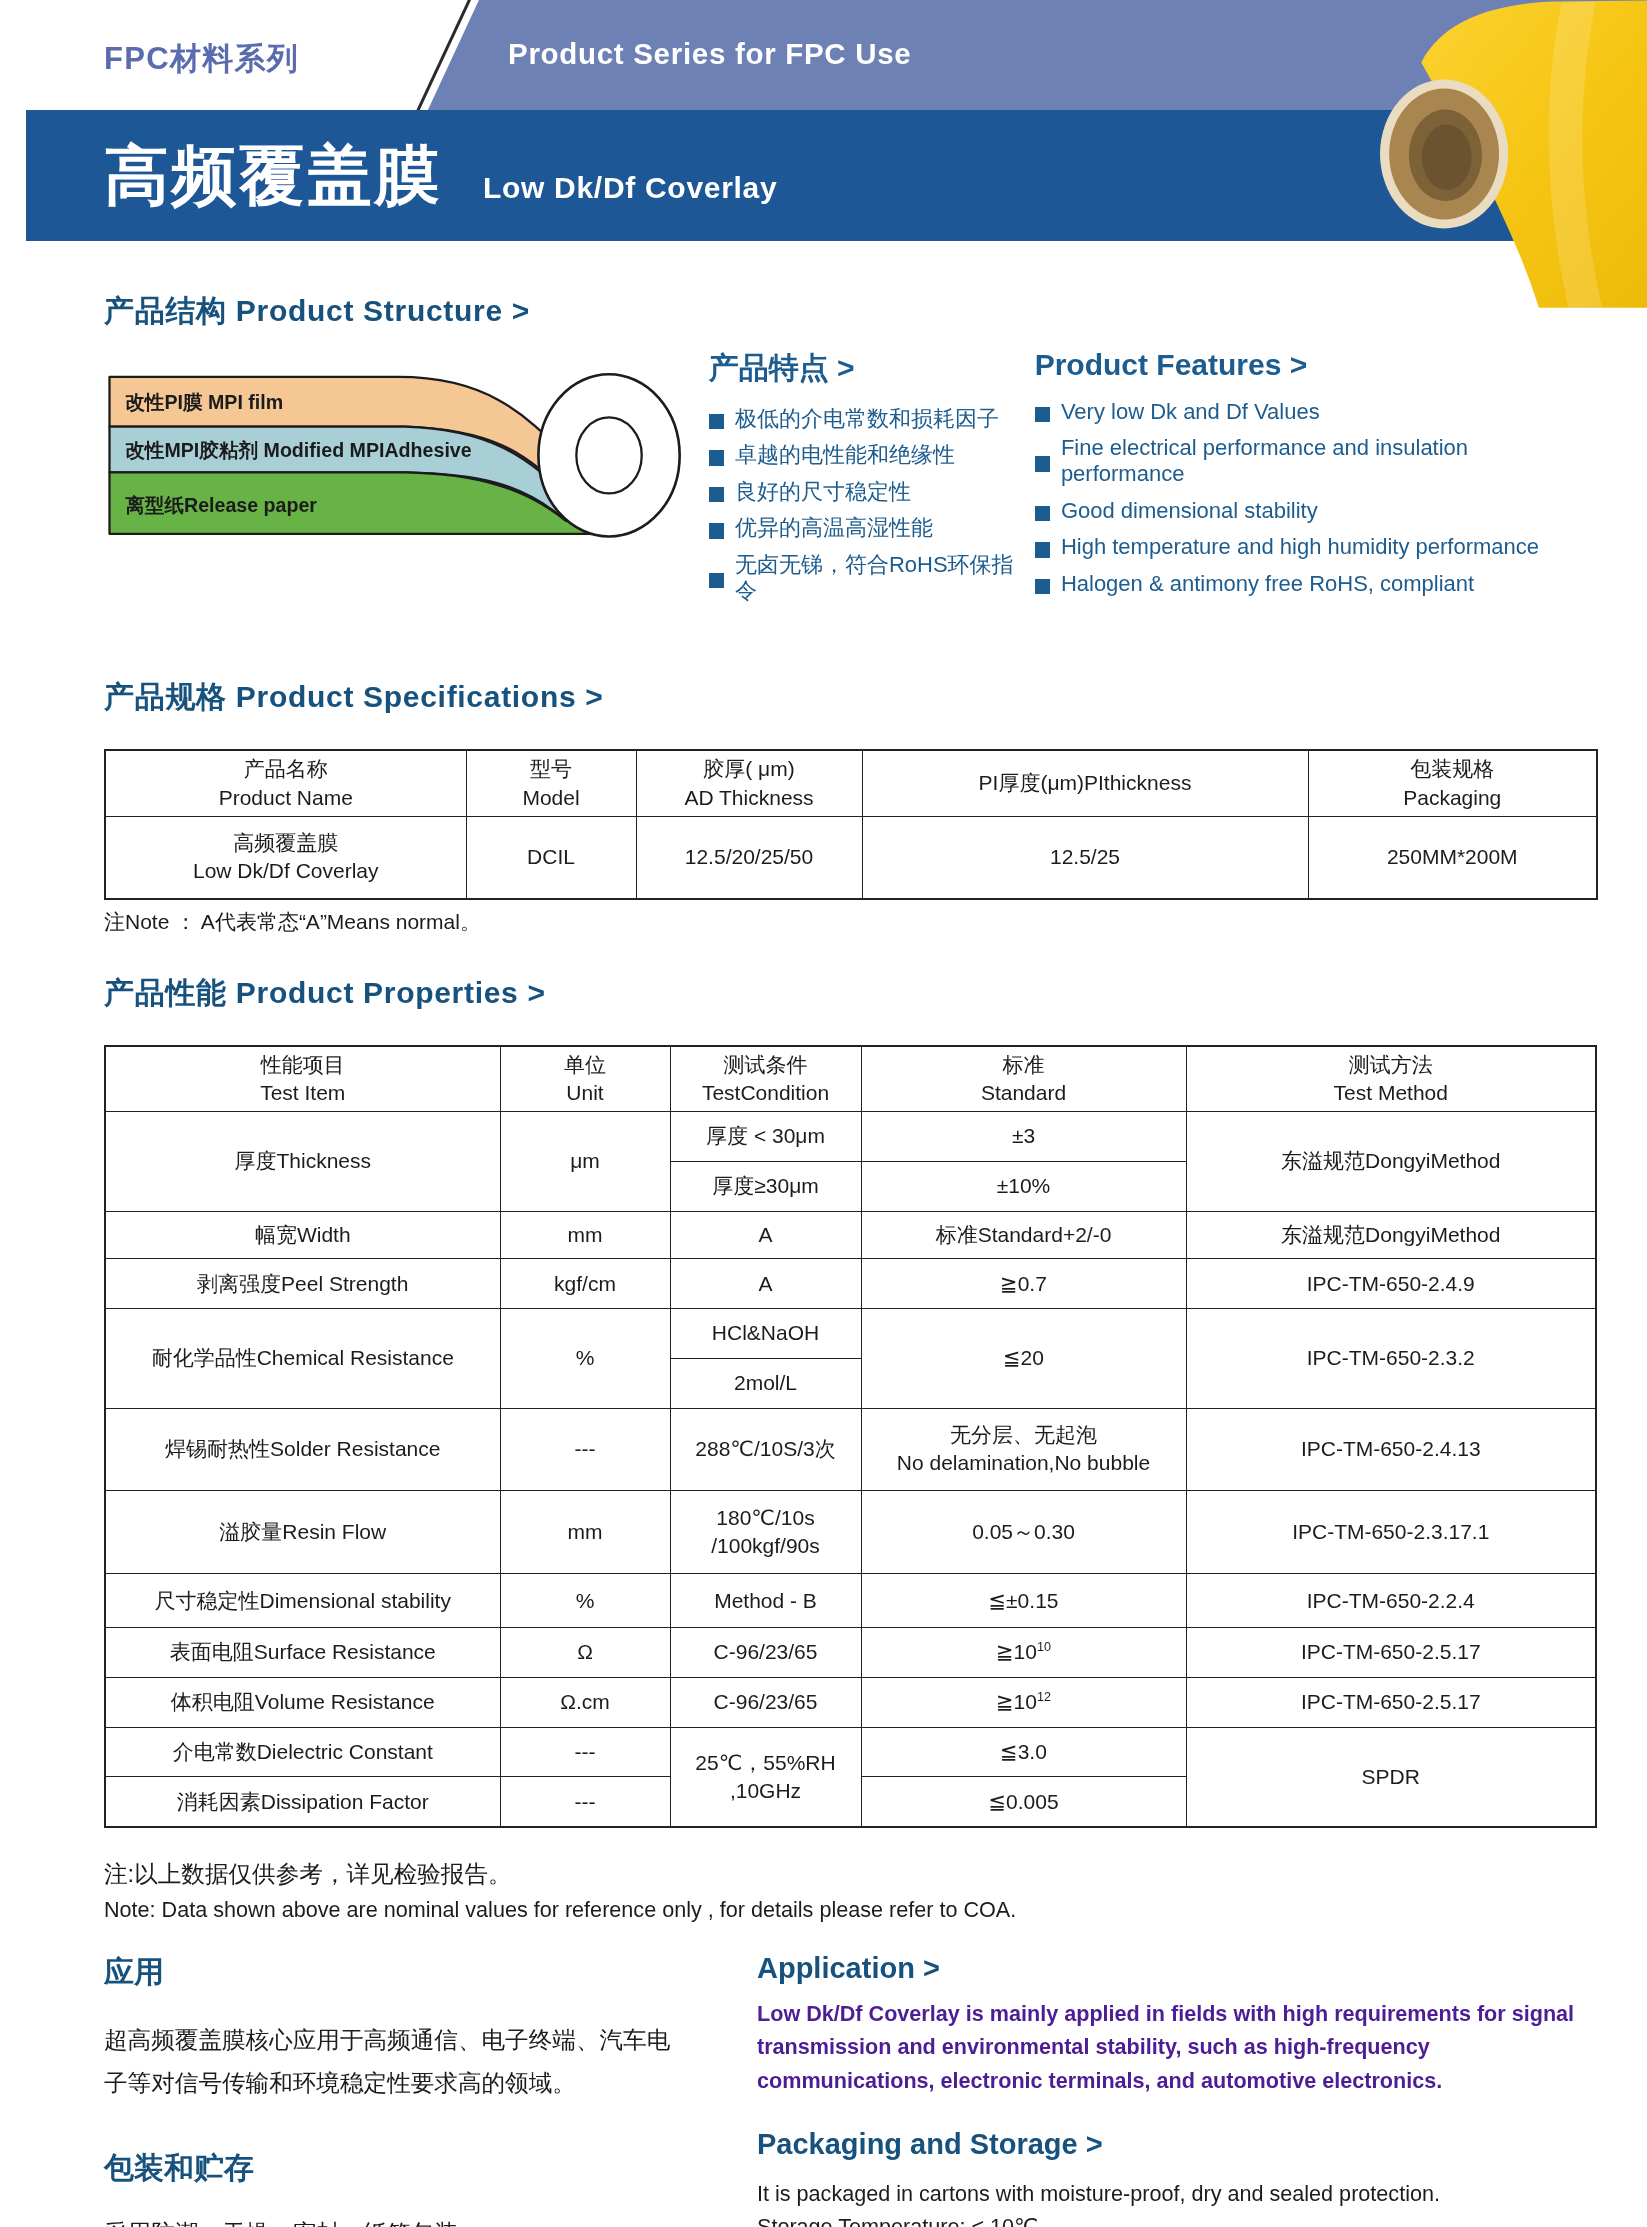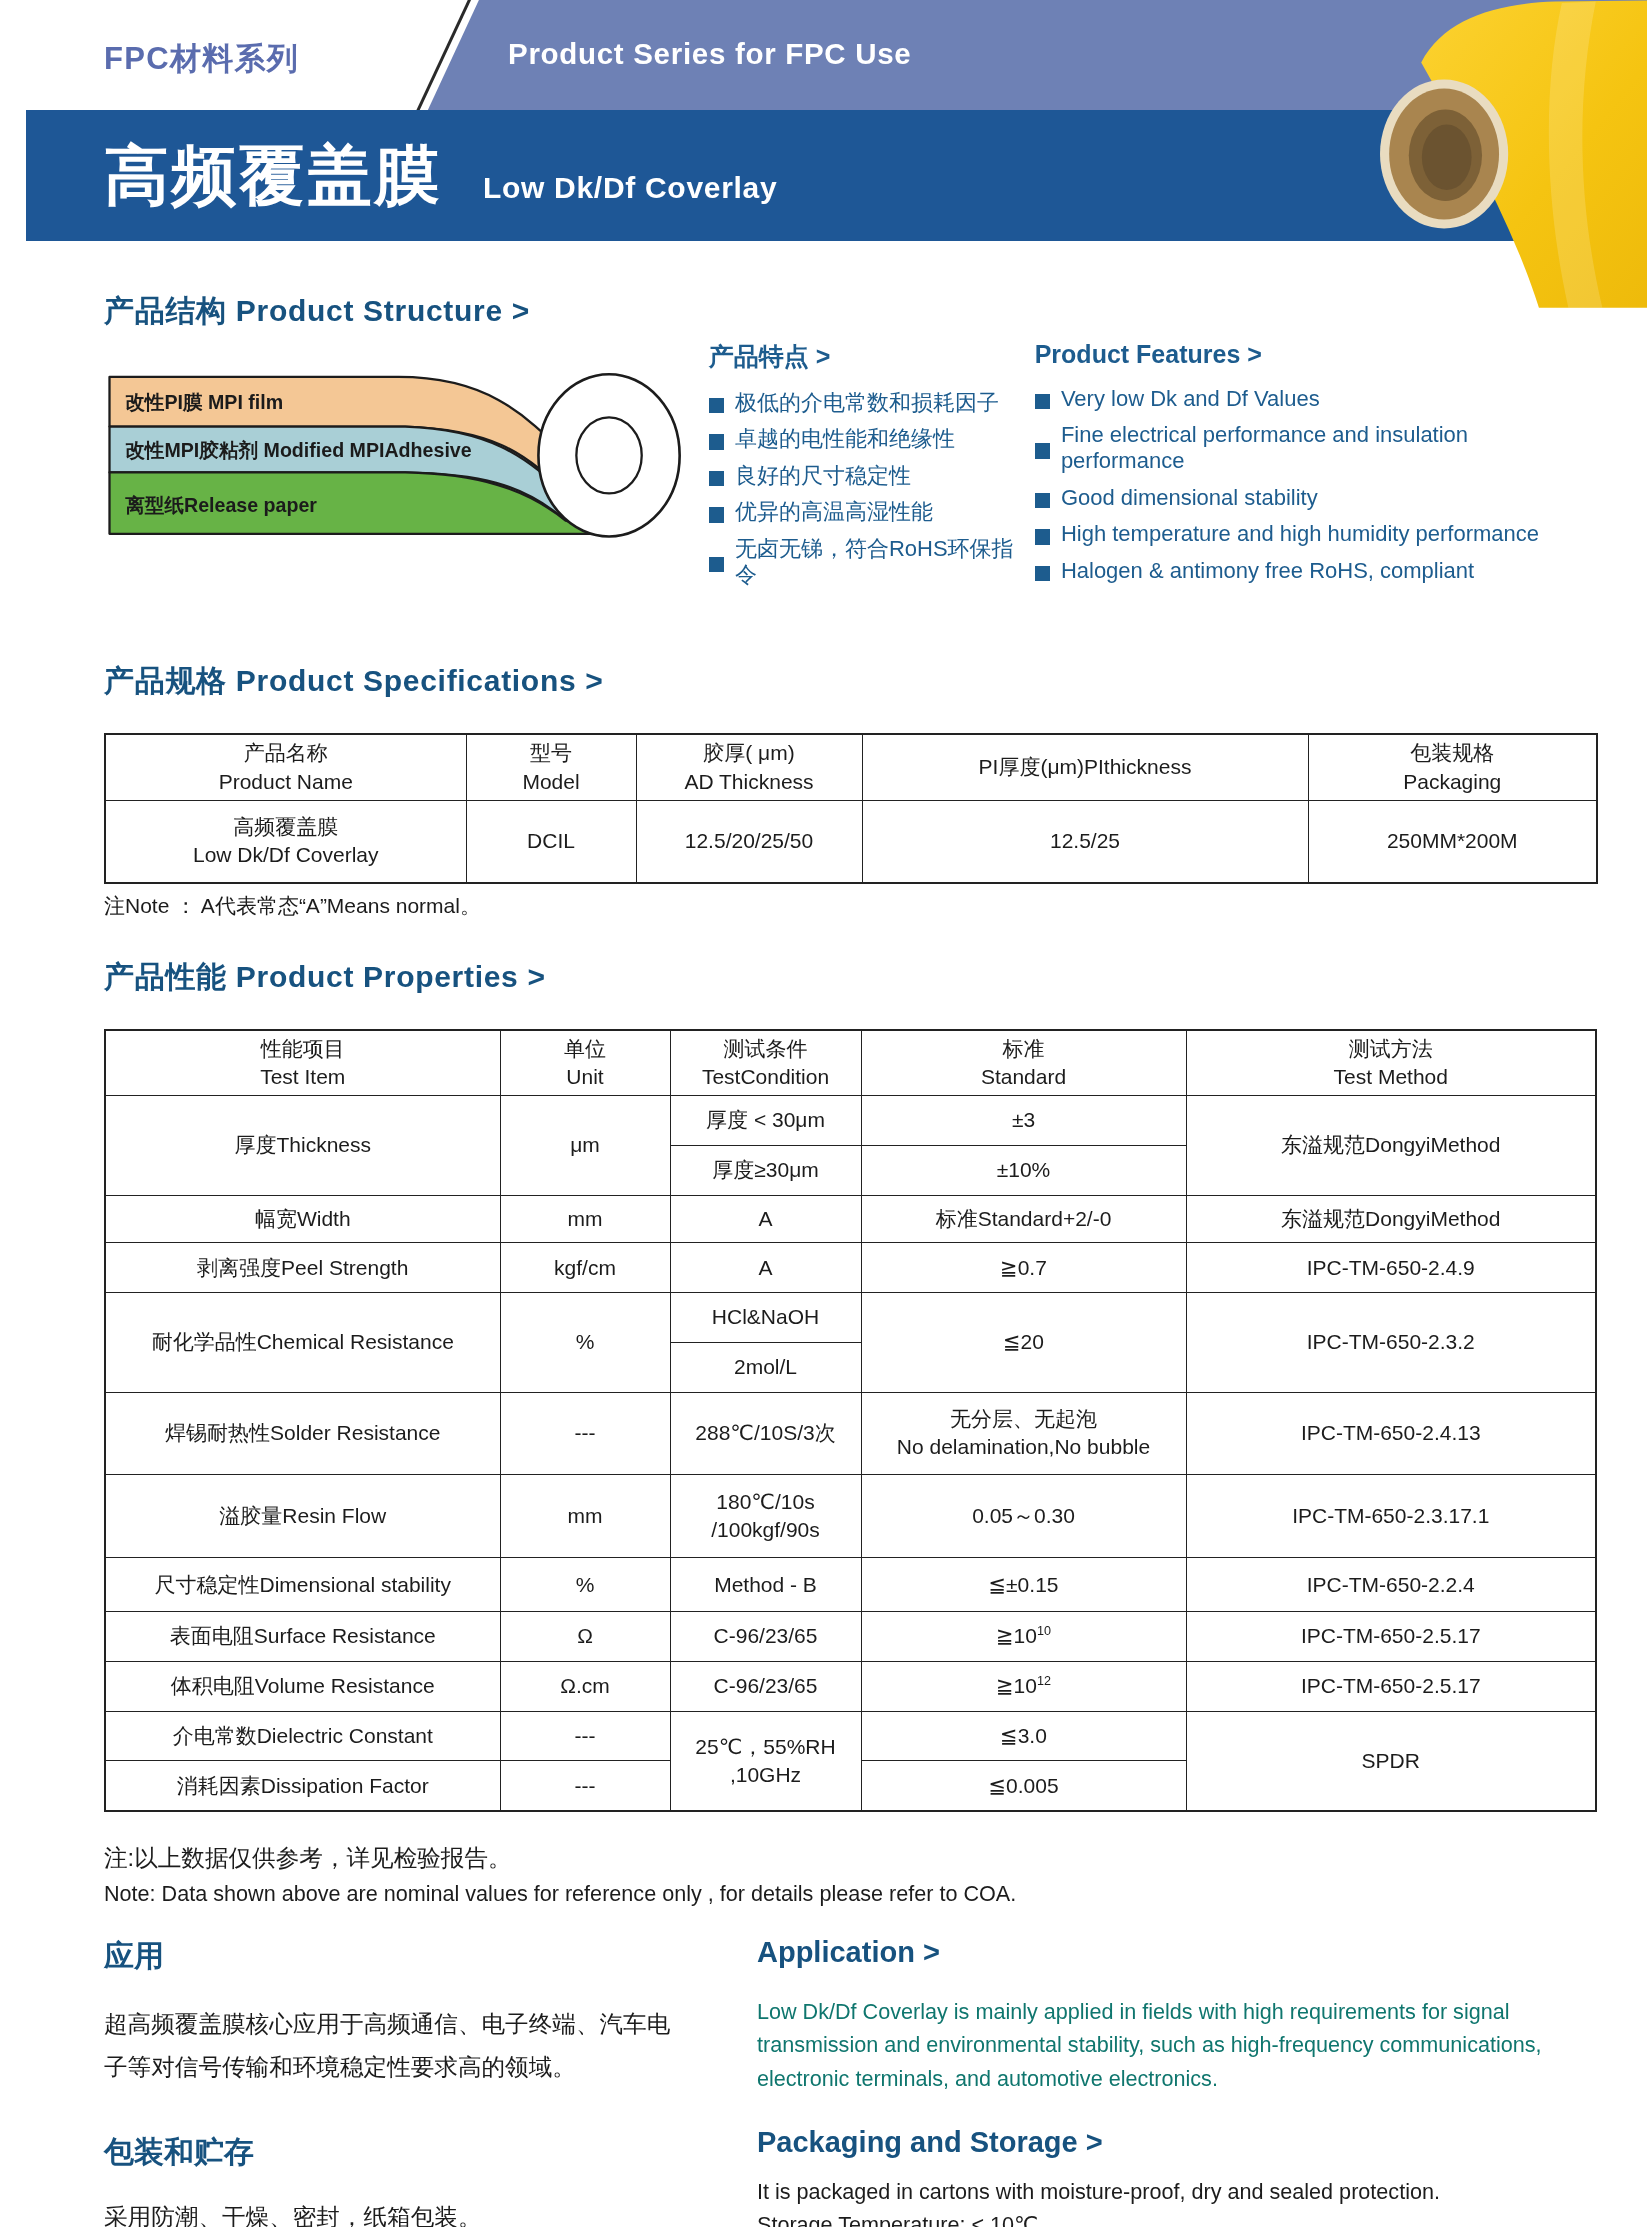--- a/index.html
+++ b/index.html
@@ -38,21 +38,21 @@
   .content{padding:0 78px;position:relative;}
   h2.sec{
     font-size:30px;font-weight:bold;color:#17527f;margin:0;letter-spacing:0.7px;
   }
   .sec-structure h2{margin-top:50px;}
   
   .struct-row{display:flex;align-items:flex-start;margin-top:7.9px;}
   .struct-svg{width:589px;height:170px;flex:0 0 auto;margin-top:33px;}
   .features-zh{flex:0 0 309px;margin-left:15.7px;}
   .features-en{flex:1 1 auto;margin-left:17px;}
-  .feat-head{font-size:25px;font-weight:bold;color:#1d5c8e;margin:0 0 17px 0;}
+  .feat-head{font-size:30px;font-weight:bold;color:#1d5c8e;margin:8px 0 17px 0;}
   ul.feat{list-style:none;margin:0;padding:0;}
   ul.feat li{
     display:flex;align-items:center;font-size:22px;color:#1d5c8e;
     line-height:26px;margin-bottom:10.5px;font-weight:500;
   }
   .bullet{flex:0 0 15.7px;width:15.7px;height:15.7px;background:#1d5c8e;margin:5.2px 10.5px 0 0;}
   
   .sec-specs h2{margin-top:63px;}
   table.sheet{
     border-collapse:collapse;width:1492px;table-layout:fixed;margin-top:31px;
@@ -76,21 +76,21 @@
   .notes{margin-top:30px;}
   .notes .n1{font-size:23.6px;color:#1c1c1c;}
   .notes .n2{font-size:21.6px;color:#1c1c1c;margin-top:6.5px;}
   
   .twocol{display:flex;margin-top:29px;}
   .col-l{flex:0 0 589px;}
   .col-r{flex:1 1 auto;margin-left:64px;}
   h3.zh-head{font-size:30px;font-weight:bold;color:#17527f;margin:0;}
   h3.en-head{font-size:29px;font-weight:bold;color:#17527f;margin:0;}
   .app-zh{font-size:23.6px;line-height:1.85;color:#1c1c1c;margin-top:26px;}
-  .app-en{font-size:21.6px;line-height:1.55;color:#0f766e;margin-top:26px;}
+  .app-en{font-size:21.6px;line-height:1.55;color:#4c1d95;margin-top:12px;font-weight:bold;}
   .pack-zh-head{margin-top:42px !important;}
   .pack-en-head{margin-top:31px !important;}
   .pack-zh div{font-size:23.6px;line-height:1.9;color:#1c1c1c;}
   .pack-zh{margin-top:22px;}
   .pack-en{margin-top:15.7px;}
   .pack-en div{font-size:21.6px;line-height:1.55;color:#1c1c1c;}
 </style>
 </head>
 <body>
 

